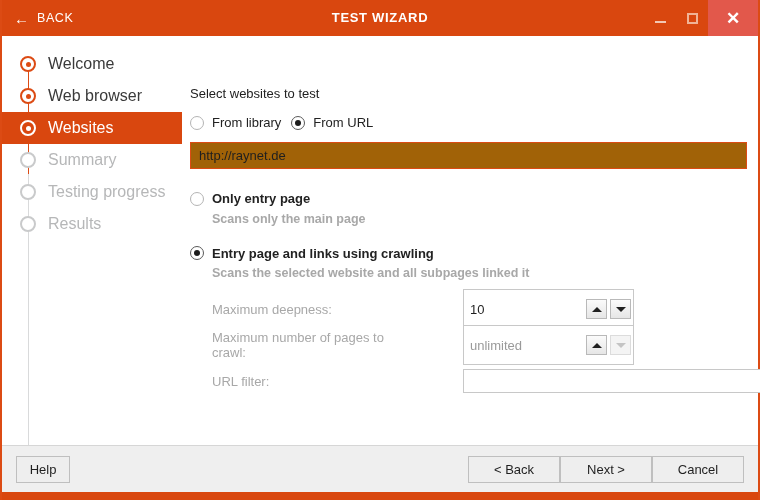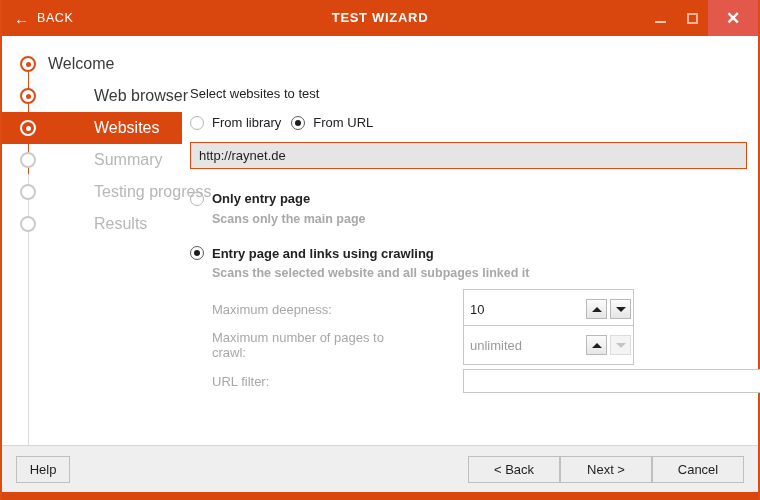--- a/index.html
+++ b/index.html
@@ -148,21 +148,21 @@
     position: relative;
     height: 32px;
     display: flex;
     align-items: center;
     padding-left: 18px;
     box-sizing: border-box;
     cursor: pointer;
     z-index: 2;
     margin-bottom: 0;
   }
-  .nav-item + .nav-item { margin-top: 0; gap: 46px; }
+  .nav-item + .nav-item { margin-top: 0; }
   .nav-dot {
     width: 16px;
     height: 16px;
     border-radius: 50%;
     border: 2px solid #DC4B14;
     background: #ffffff;
     box-sizing: border-box;
     position: relative;
     flex: 0 0 16px;
   }
@@ -262,21 +262,21 @@
     font-size: 13px;
     color: #222222;
   }
 
   .url-input {
     display: block;
     width: 557px;
     height: 27px;
     box-sizing: border-box;
     border: 1px solid #DC4B14;
-    background: #e5e5e5;
+    background: #a16207;
     padding: 0 8px;
     font-family: "Liberation Sans", sans-serif;
     font-size: 13px;
     color: #1f1f1f;
     outline: none;
     margin-bottom: 22px;
   }
 
   .opt-block { margin-bottom: 4px; font-weight: bold; }
   .opt-desc {

